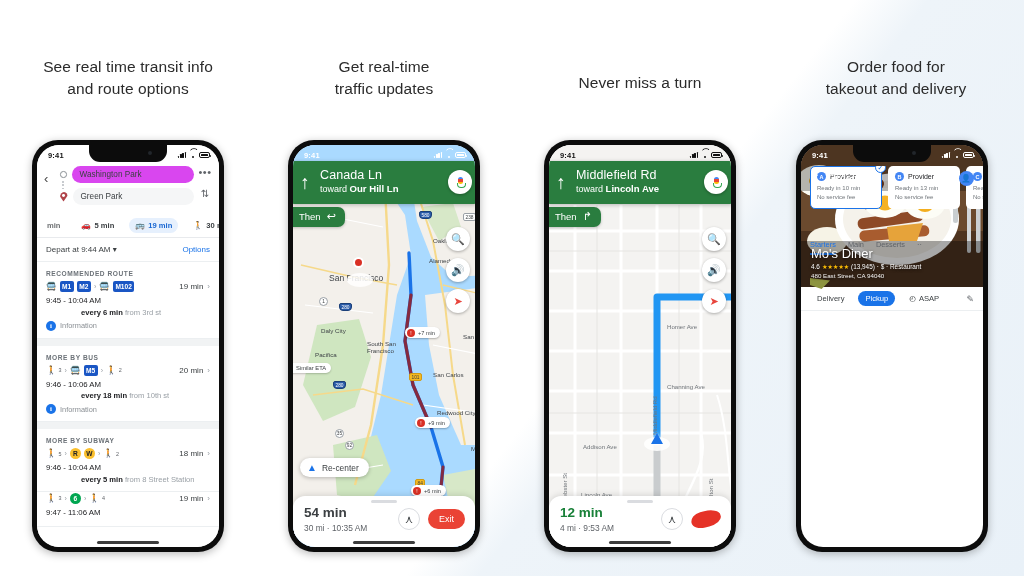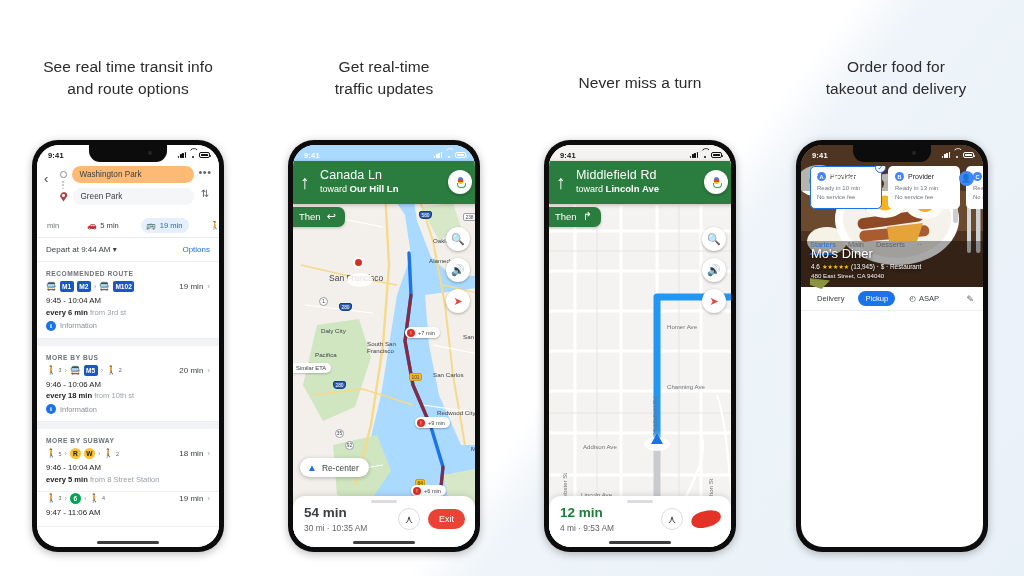--- a/index.html
+++ b/index.html
@@ -109,35 +109,36 @@
   .dot-origin { width:6.5px;height:6.5px;border-radius:50%;border:1.6px solid #8a8f94; flex:none; margin-left:1px;}
   .pin-dest { width:8px;height:10px; flex:none; position:relative; margin-left:.5px;}
   .pin-dest::before{
     content:""; position:absolute; inset:0;
     background:#b0444a;
     clip-path: polygon(50% 100%, 0 42%, 0 0, 100% 0, 100% 42%);
     border-radius:50% 50% 50% 50%/55% 55% 45% 45%;
   }
   .pin-dest::after{ content:""; position:absolute; left:2.6px; top:2.6px; width:2.8px;height:2.8px;border-radius:50%;background:#fff;}
   .field-pill {
-    flex:1; height:17px; background:#fdba74; border-radius:9px;
+    flex:1; height:17px; background:#d946ef; border-radius:9px;
     display:flex; align-items:center; padding:0 8px;
     font-size:8.2px; color:#3c4043;
   }
   .field-pill.plain { background: #f5f6f7; }
   .dots-col { position:absolute; left:3px; top:15px; display:flex; flex-direction:column; gap:1.7px;}
   .dots-col span { width:1.6px;height:1.6px;border-radius:50%;background:#bdc1c6; display:block;}
   .p1-actions { width:14px; display:flex; flex-direction:column; align-items:center; gap:13px; padding-top:4px;}
   .kebab { font-size:11px; color:#5f6368; line-height:5px; letter-spacing:.5px;}
   .swapv { font-size:10px; color:#5f6368; }
 
   .mode-tabs {
-    display:flex; align-items:flex-end; gap:16px; padding: 2px 4px 4px 4px;
+    display:flex; align-items:flex-end; gap:9px; padding: 2px 4px 4px 4px;
     border-bottom: 1px solid #e8eaed;
     overflow:hidden;
+    font-weight:bold;
   }
   .mode-tab {
     display:flex; align-items:center; gap:3px; font-size:7.6px; color:#3c4043;
     padding: 3px 6px; border-radius:9px; white-space:nowrap; flex:none;
   }
   .mode-tab.sel { background:#e6f0fd; color:#1967d2; }
   .mode-tab .mi { font-size:8px; opacity:.9; }
   .mode-tab.sel .mi { color:#1967d2; }
   .mode-tab.clip { opacity:.75; }
 
@@ -159,21 +160,21 @@
     display:inline-flex; align-items:center; justify-content:center;
     min-width:13px; height:11px; padding:0 2.5px; border-radius:2px;
     font-size:6.6px; font-weight:700; color:#fff; background:#1a56c4;
   }
   .line-badge.m102 { min-width:20px; }
   .line-badge.yel { background:#fbc02d; color:#202124; border-radius:50%; min-width:11px; padding:0;}
   .line-badge.grn { background:#00a651; color:#fff; border-radius:50%; min-width:11px; padding:0;}
   .route-time { font-size:8px; color:#3c4043; display:flex; align-items:center; gap:4px;}
   .route-time .chev { color:#9aa0a6; font-size:8px;}
   .route-when { font-size:7.8px; color:#202124; margin-bottom:2.5px; }
-  .route-freq { font-size:7.6px; color:#202124; }
+  .route-freq { font-size:7.6px; color:#202124;margin-left:35px; }
   .route-freq .mut { color:#9aa0a6; }
   .info-row { display:flex; align-items:center; gap:4px; margin-top:4px; font-size:7.4px; color:#8a8f94;}
   .info-dot {
     width:10px;height:10px;border-radius:50%;background:#1a73e8;color:#fff;
     font-size:7px; font-weight:700; display:flex; align-items:center; justify-content:center;
     font-family:"Liberation Serif", serif;
   }
   .grayband { height:7px; background:#f1f3f4; }
 
   

